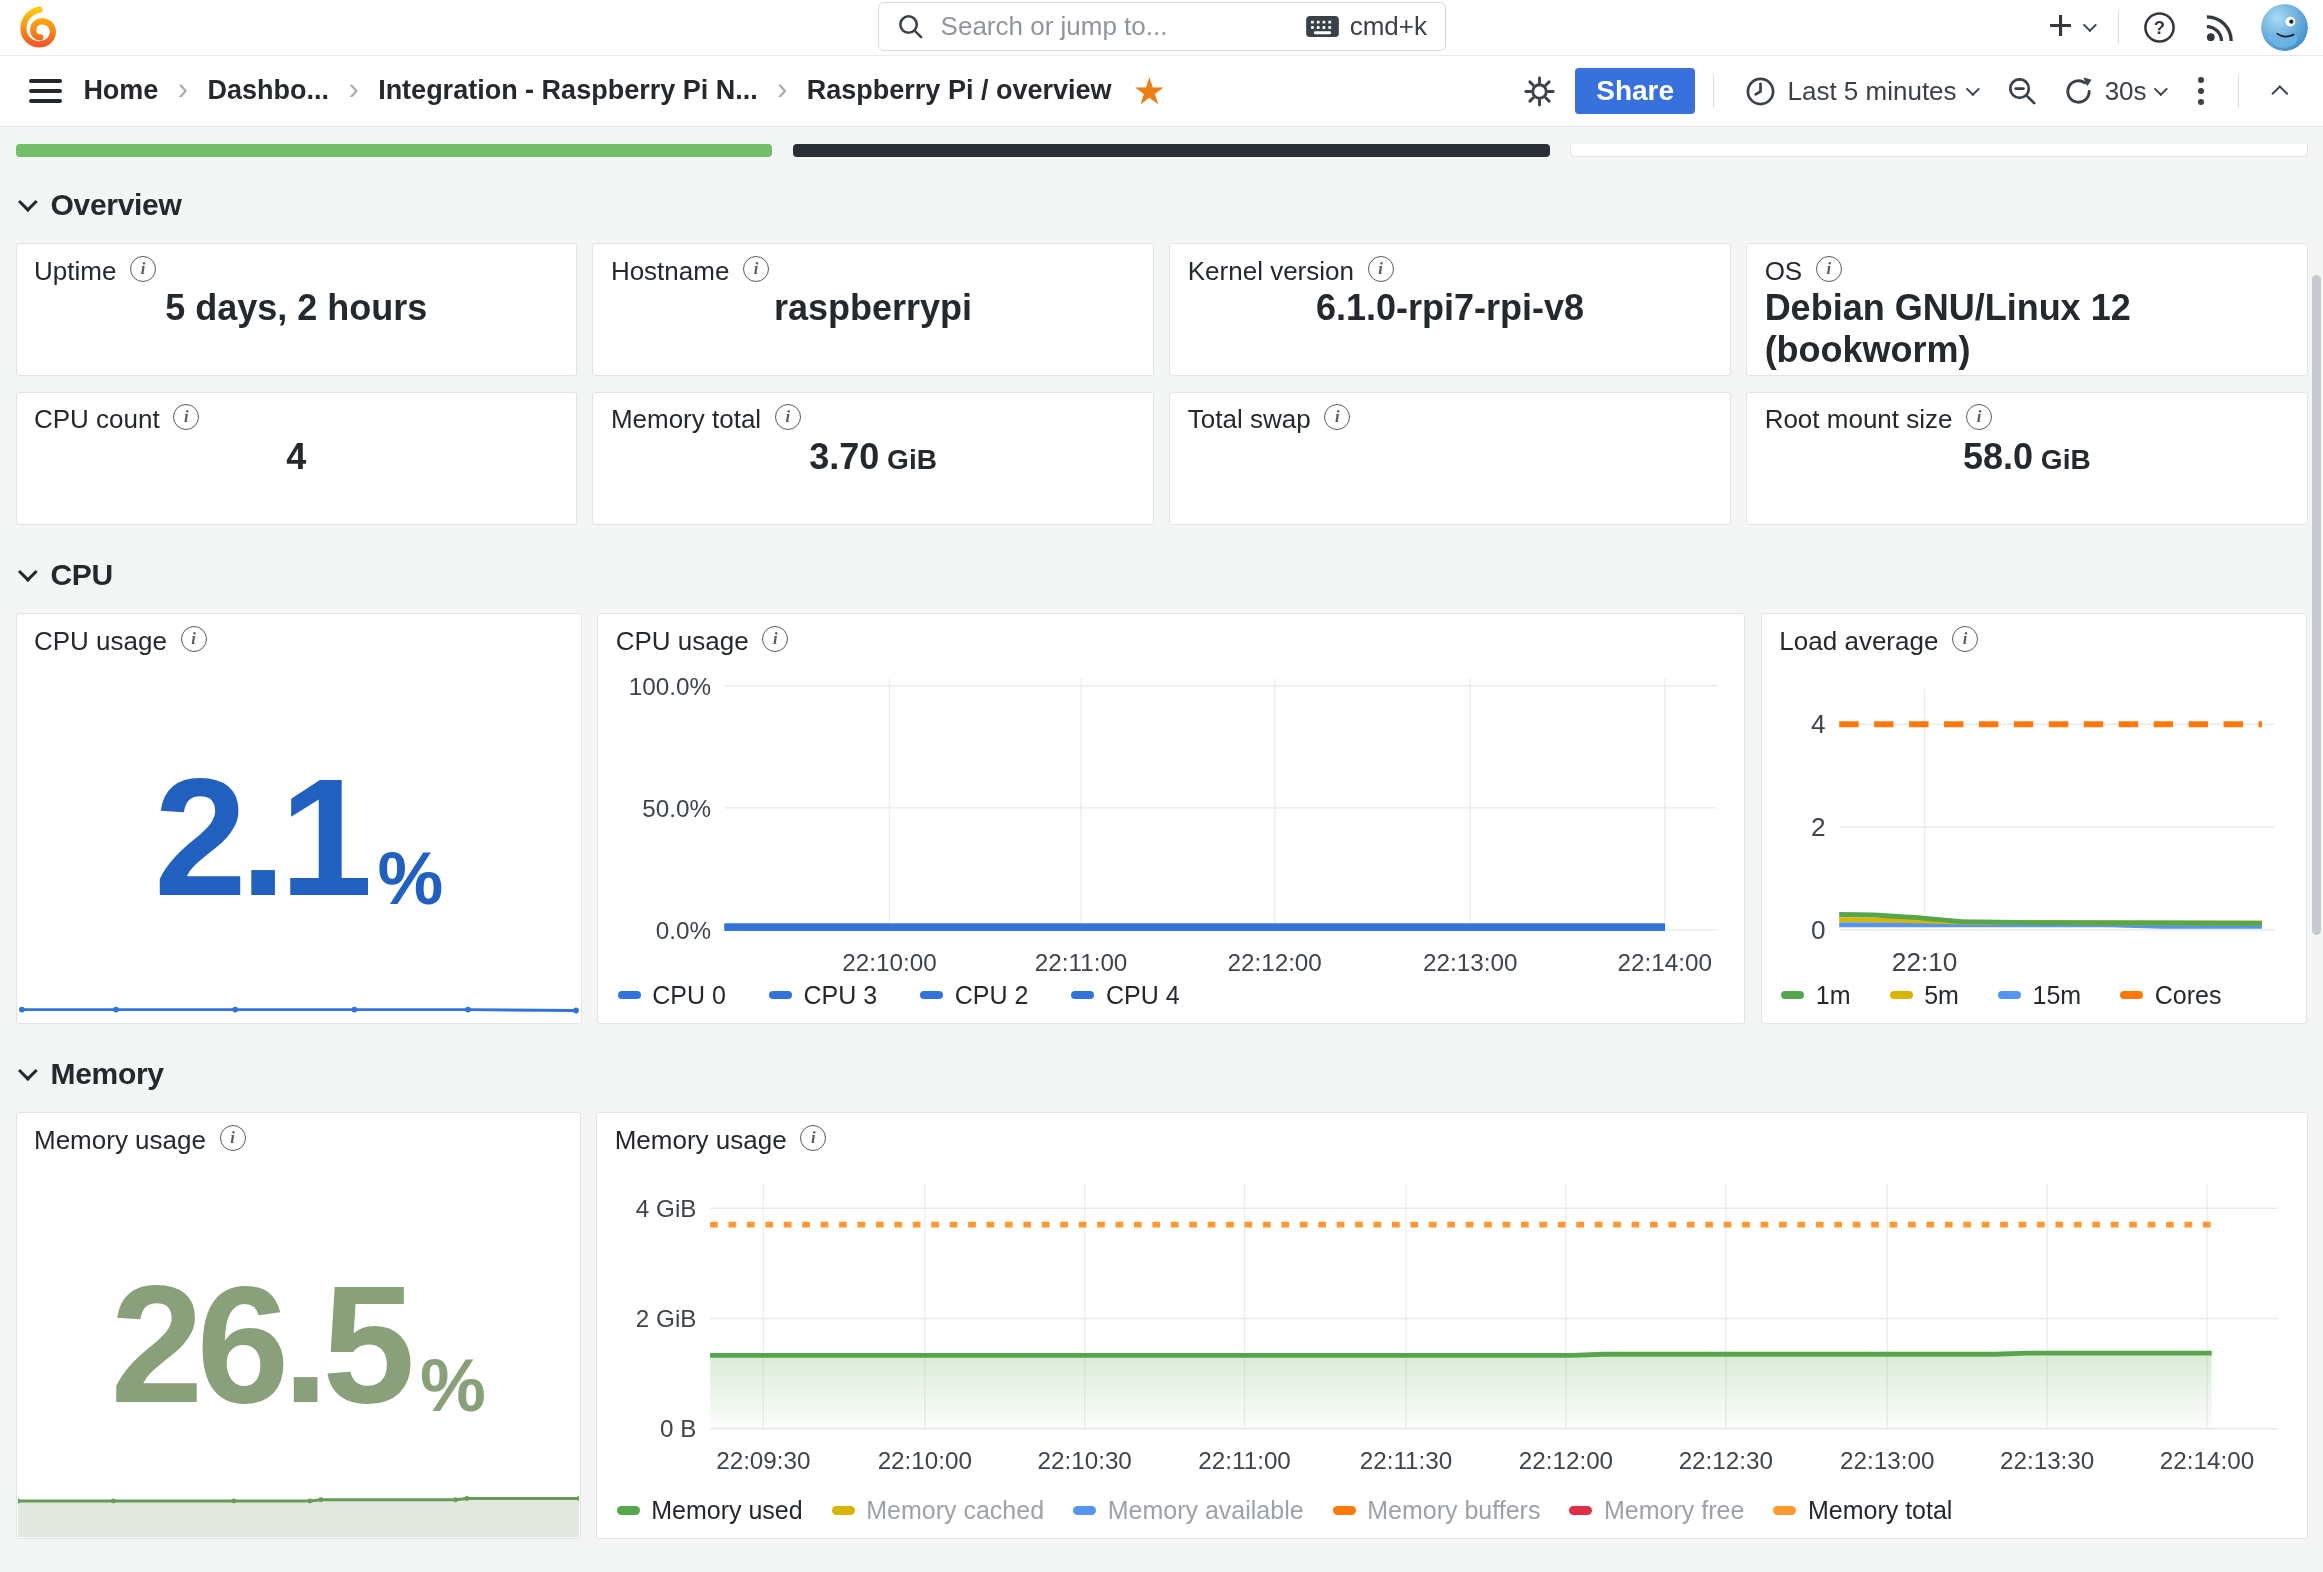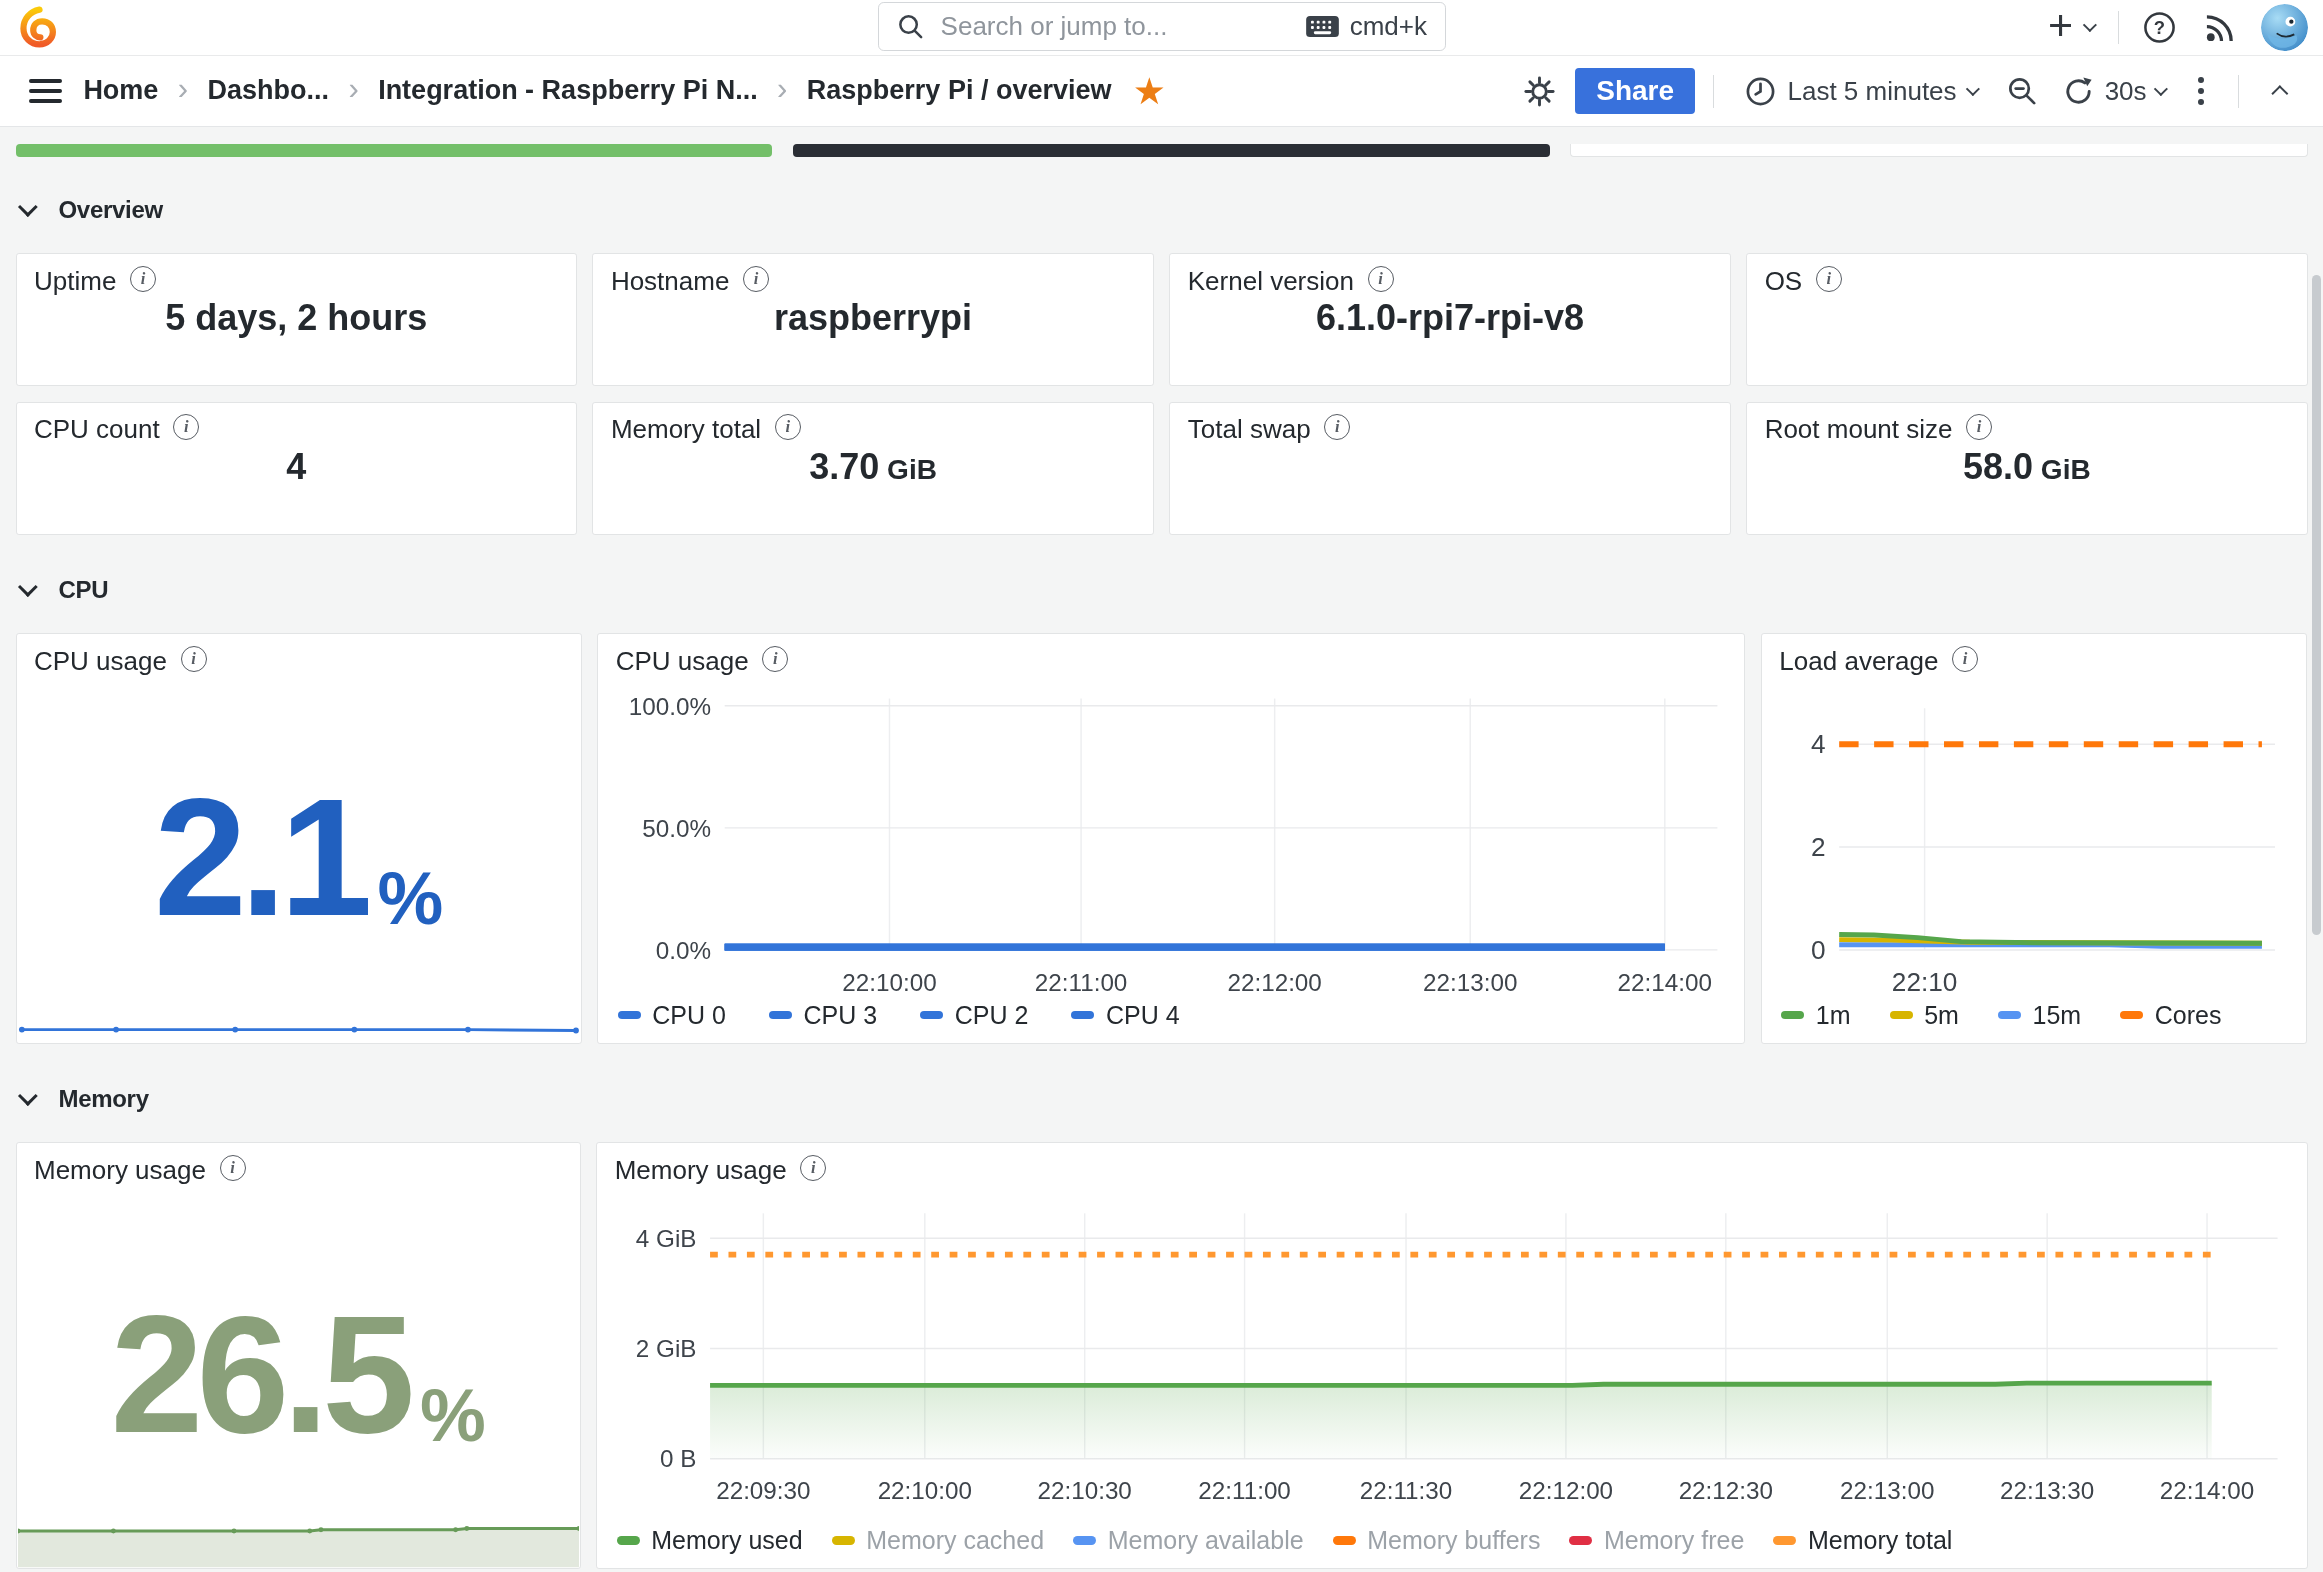--- a/index.html
+++ b/index.html
@@ -49,21 +49,21 @@
   .kebab{display:flex;flex-direction:column;gap:4.9px;align-items:center;width:39px;cursor:pointer;}
   .kebab i{width:5.8px;height:5.8px;background:#3A4149;border-radius:50%;}
   
   .content{position:relative;padding:16.5px 15.5px 0;box-sizing:border-box;}
   .slivers{display:grid;grid-template-columns:775fr 775fr 755fr;gap:20.4px;height:13.6px;}
   .sliver{border-radius:3.9px;}
   .sliver.white{background:#fff;border:1px solid #E2E4E5;border-top:none;border-radius:0 0 3.9px 3.9px;}
   .section-h{display:flex;align-items:center;gap:15.5px;margin:31px 0 21.3px 5.8px;cursor:pointer;}
   .section-h.tight{margin-top:33px;}
   .section-h .schev{display:inline-block;width:10.7px;height:10.7px;border-right:3.4px solid #24292E;border-bottom:3.4px solid #24292E;transform:rotate(45deg);margin-top:-5.8px;}
-  .section-h h2{font-size:24px;font-weight:700;margin:8px;letter-spacing:-0.3px;}
+  .section-h h2{font-size:30px;font-weight:700;margin:0;letter-spacing:-0.3px;}
   .grid4{display:grid;grid-template-columns:repeat(4,1fr);grid-auto-rows:133px;gap:15.5px;}
   .panel{background:#fff;border:1px solid #E2E4E5;border-radius:2.9px;box-sizing:border-box;position:relative;}
   .stat{padding:11.6px 17.5px;display:flex;flex-direction:column;}
   .p-head{display:flex;gap:13.6px;min-height:37px;}
   .p-title{font-size:26px;font-weight:500;color:#24292E;cursor:pointer;white-space:nowrap;}
   .info{
     width:26px;height:26px;border:1.9px solid #575C63;border-radius:50%;box-sizing:border-box;
     display:inline-flex;align-items:center;justify-content:center;color:#575C63;
     font-family:"Liberation Serif",serif;font-style:italic;font-weight:700;font-size:16.5px;cursor:pointer;flex:none;
   }
@@ -286,20 +286,23 @@
         </div>
         <div class="stat-val">
           <span class="v">6.1.0-rpi7-rpi-v8</span>
         </div>
       </div>
       <div class="panel stat">
         <div class="p-head">
           <span class="p-title">OS</span>
           <span class="info">i</span>
         </div>
+        <div class="stat-val">
+          <span class="v">Debian GNU/Linux 12 (bookworm)</span>
+        </div>
       </div>
       <div class="panel stat">
         <div class="p-head">
           <span class="p-title">CPU count</span>
           <span class="info">i</span>
         </div>
         <div class="stat-val">
           <span class="v">4</span>
         </div>
       </div>

